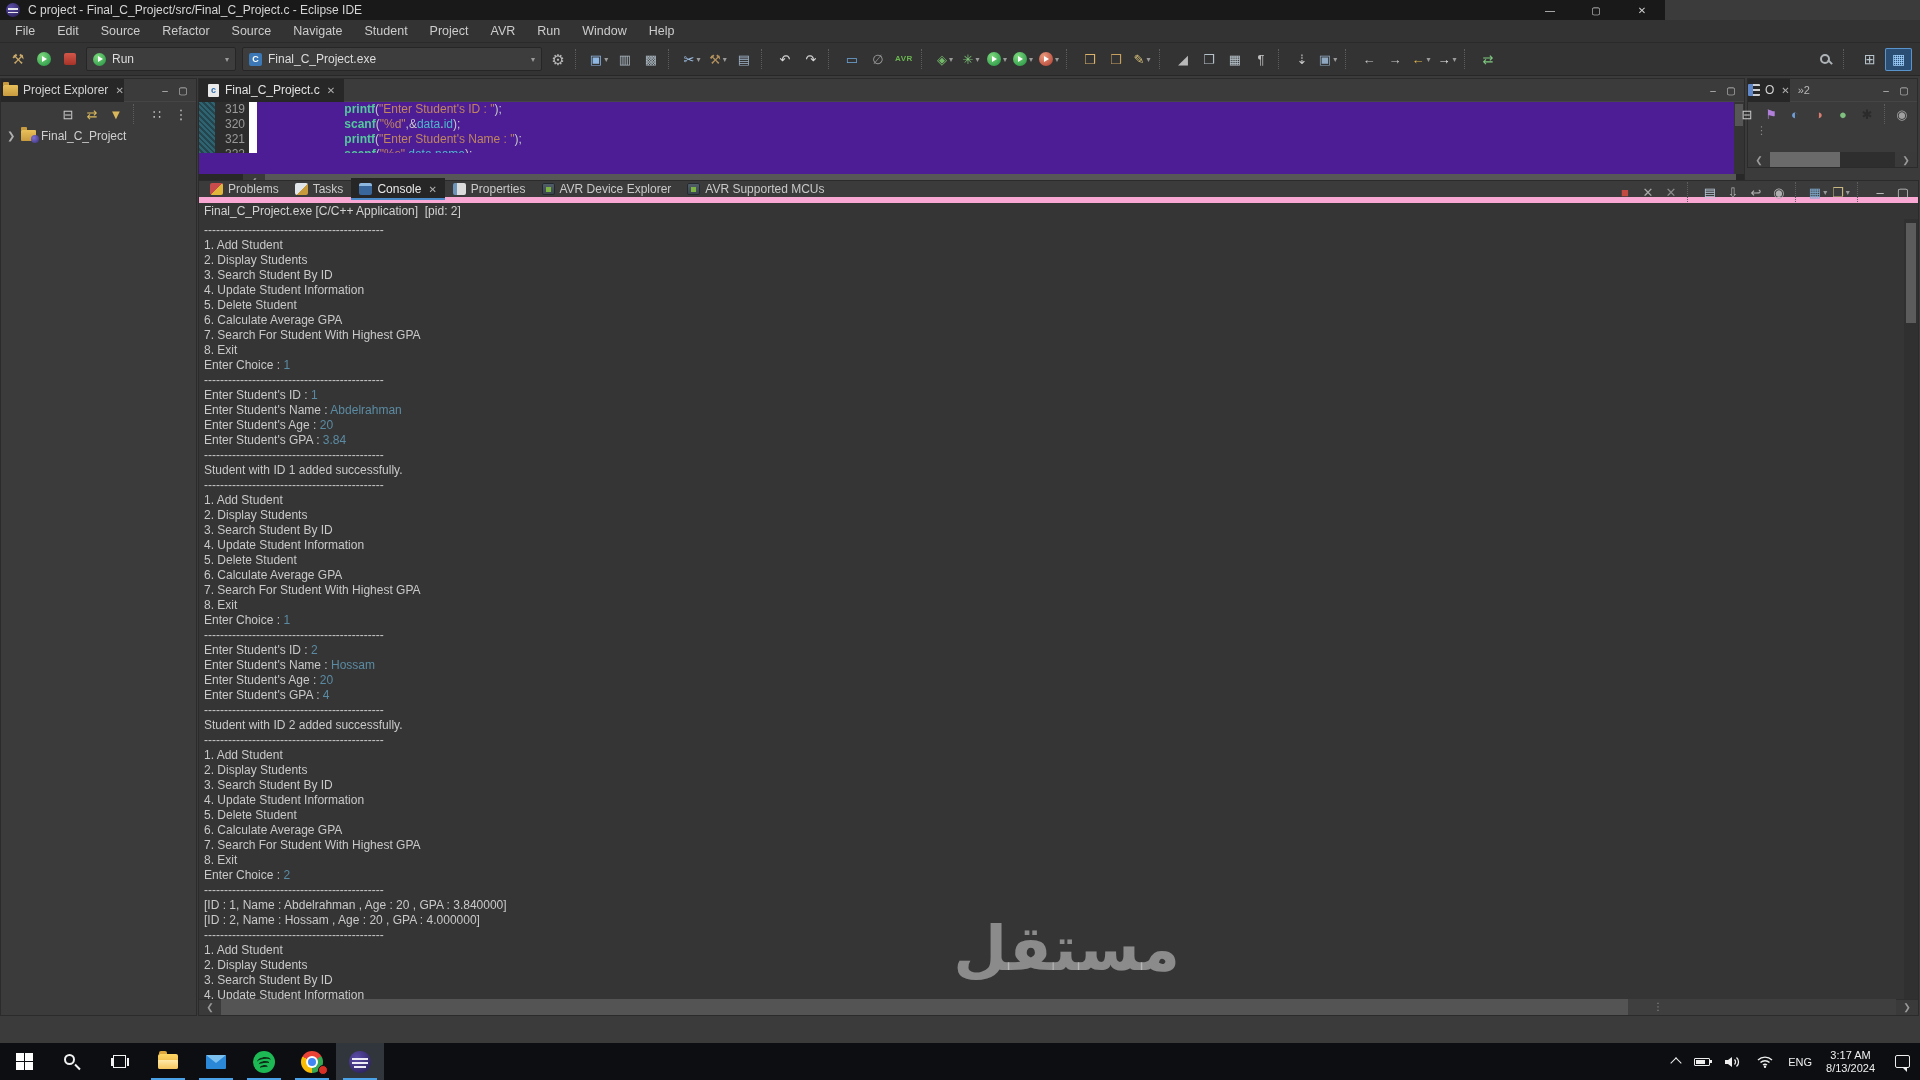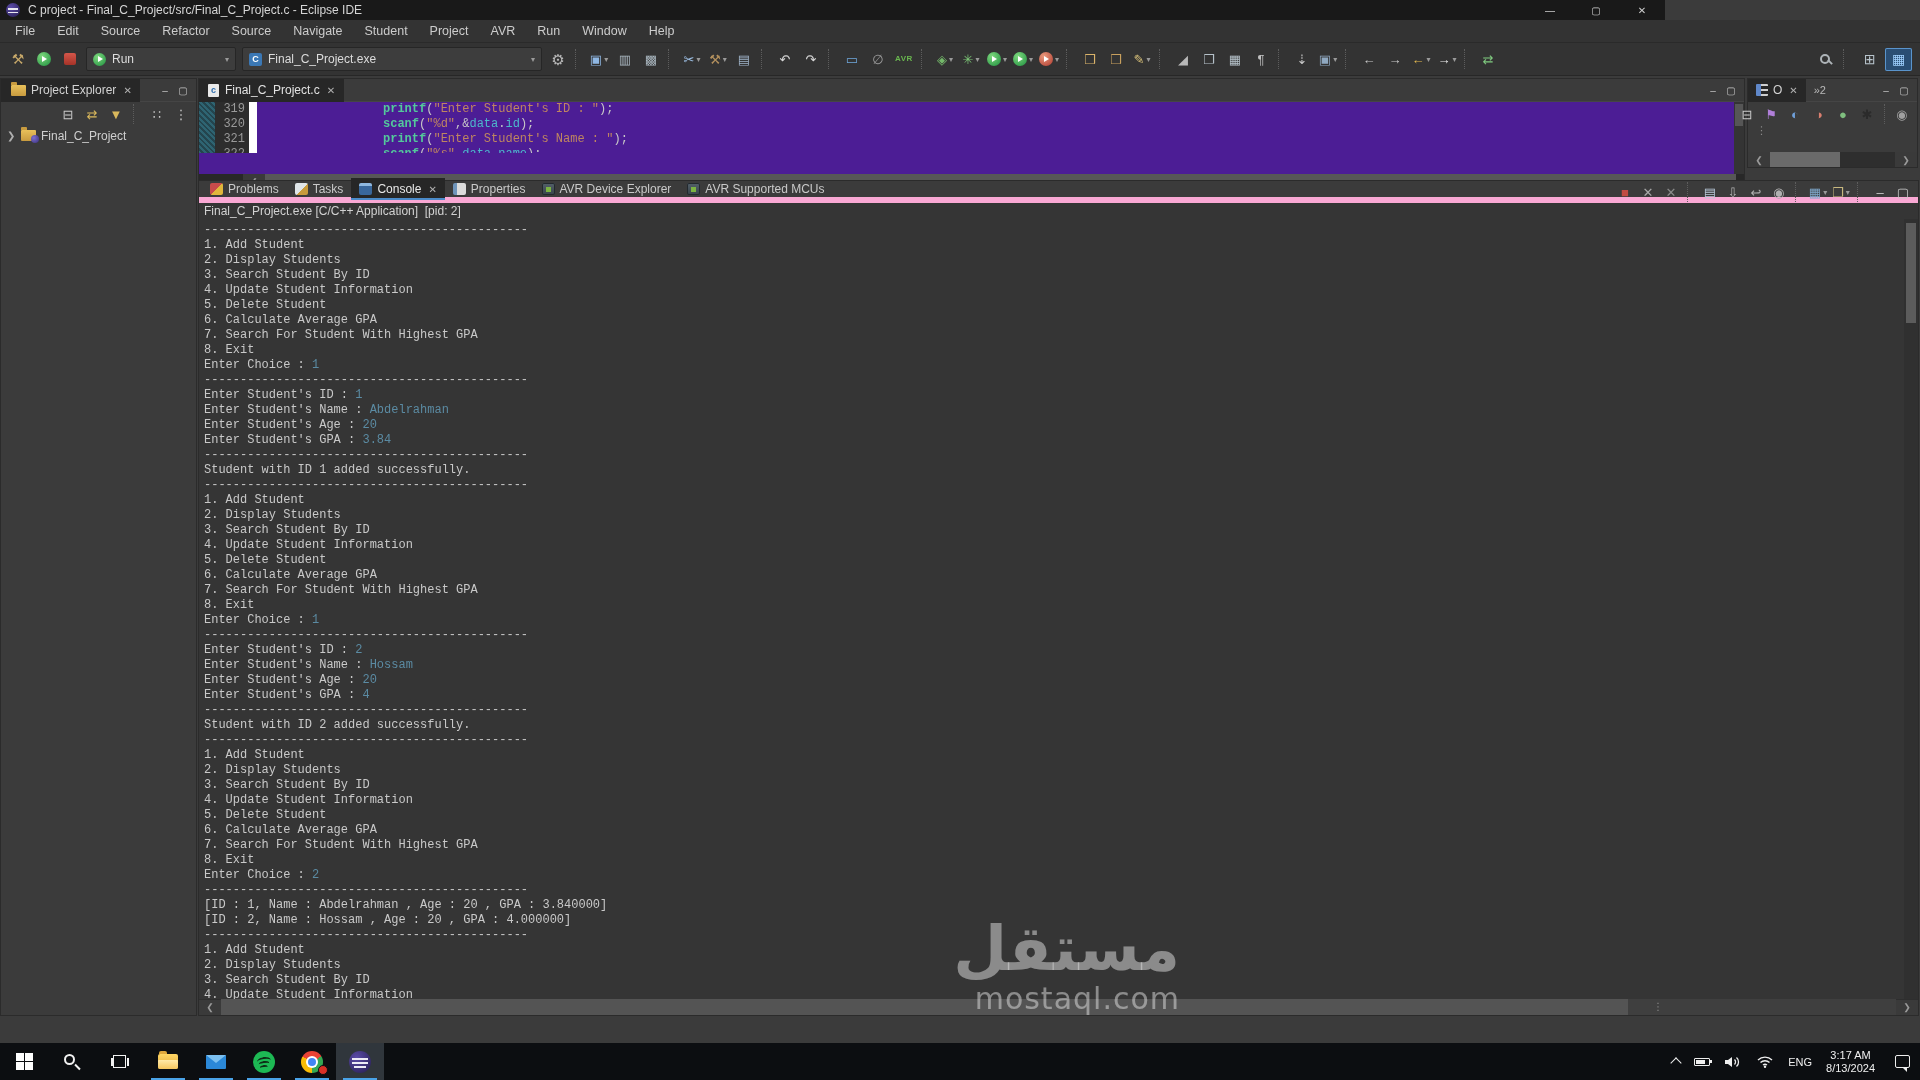--- a/index.html
+++ b/index.html
@@ -1,18 +1,18 @@
 <!DOCTYPE html>
 <html><head>
 <meta charset="utf-8">
 <style>
   *{box-sizing:border-box;margin:0;padding:0}
   html,body{width:1920px;height:1080px;overflow:hidden;background:#3b3b3b;
     font-family:"Liberation Sans",sans-serif;-webkit-user-select:none;user-select:none}
-  .mono{font-family:Liberation Mono, monospace}
+  .mono{font-family:Liberation Sans, sans-serif}
 
   
   #titlebar{position:absolute;left:0;top:0;width:1665px;height:20px;background:#191919;
     display:flex;align-items:center;color:#d6d6d6;font-size:12px}
   .ecl-mini{width:14px;height:14px;border-radius:50%;margin:0 8px 0 6px;position:relative;
     background:radial-gradient(circle at 35% 30%,#5b4ba6,#241c4f)}
   .ecl-mini::before,.ecl-mini::after{content:"";position:absolute;left:2px;right:2px;height:1.5px;background:#e8e8ef}
   .ecl-mini::before{top:5px}.ecl-mini::after{top:8.5px}
   #win-controls{margin-left:auto;display:flex;height:20px}
   .wbtn{width:46px;height:20px;display:flex;align-items:center;justify-content:center;color:#cfcfcf;font-size:10px}
@@ -47,21 +47,21 @@
     text-align:center;margin-right:6px;flex:0 0 auto}
   #tb-right{margin-left:auto;display:flex;align-items:center;margin-right:8px}
   .mag{width:10px;height:10px;border:2px solid #aeb4b8;border-radius:50%;position:relative;margin:0 8px}
   .mag::after{content:"";position:absolute;width:6px;height:2px;background:#aeb4b8;transform:rotate(45deg);right:-5px;bottom:-1px}
   .persp{width:27px;height:23px;display:flex;align-items:center;justify-content:center;border-radius:2px;margin-left:2px}
   .persp.active{background:#2a4e74;box-shadow:inset 0 0 0 1px #5a94cc}
 
   
   .panel{position:absolute;background:#3b3b3b;border:1px solid #2b2b2b}
   .ptabs{height:23px;display:flex;align-items:center;border-bottom:1px solid #454545;background:#3b3b3b}
-  .ptab{height:23px;display:flex;align-items:center;padding:0 8px;font-size:12px;color:#d2d2d2}
+  .ptab{height:23px;display:flex;align-items:center;padding:0 0;font-size:12px;color:#d2d2d2}
   .ptab.sel{background:#272727}
   .tclose{font-size:10px;color:#b0b0b0;margin-left:7px}
   .minmax{margin-left:auto;display:flex;align-items:center;padding-right:4px}
   .mm{width:18px;text-align:center;color:#c0c0c0;font-size:10px}
   .ptools{height:24px;display:flex;align-items:center;justify-content:flex-end;padding-right:4px;gap:2px}
   .ptools .tbtn{min-width:20px;height:20px}
 
   
   #explorer{left:0;top:78px;width:197px;height:938px}
   .pfolder{width:15px;height:11px;background:linear-gradient(#e8c05a,#c89b3f);border-radius:1px;position:relative;margin:0 5px 0 2px}
@@ -564,21 +564,20 @@
     <span class="track">
       <span class="thumb"></span>
       <span class="grip">⋮</span>
     </span>
     <span class="sbtn">❯</span>
   </div>
 </div>
 
 <div id="watermark">
   <div id="wm-ar">مستقل</div>
-  <div id="wm-en">mostaql.com</div>
 </div>
 
 <div id="taskbar">
   <span id="tb-apps" style="display:flex">
       <div class="tb-app app-start">
         <span class="app-ic">
           <span class="p1"></span>
           <span class="p2"></span>
           <span class="p3"></span>
         </span>

